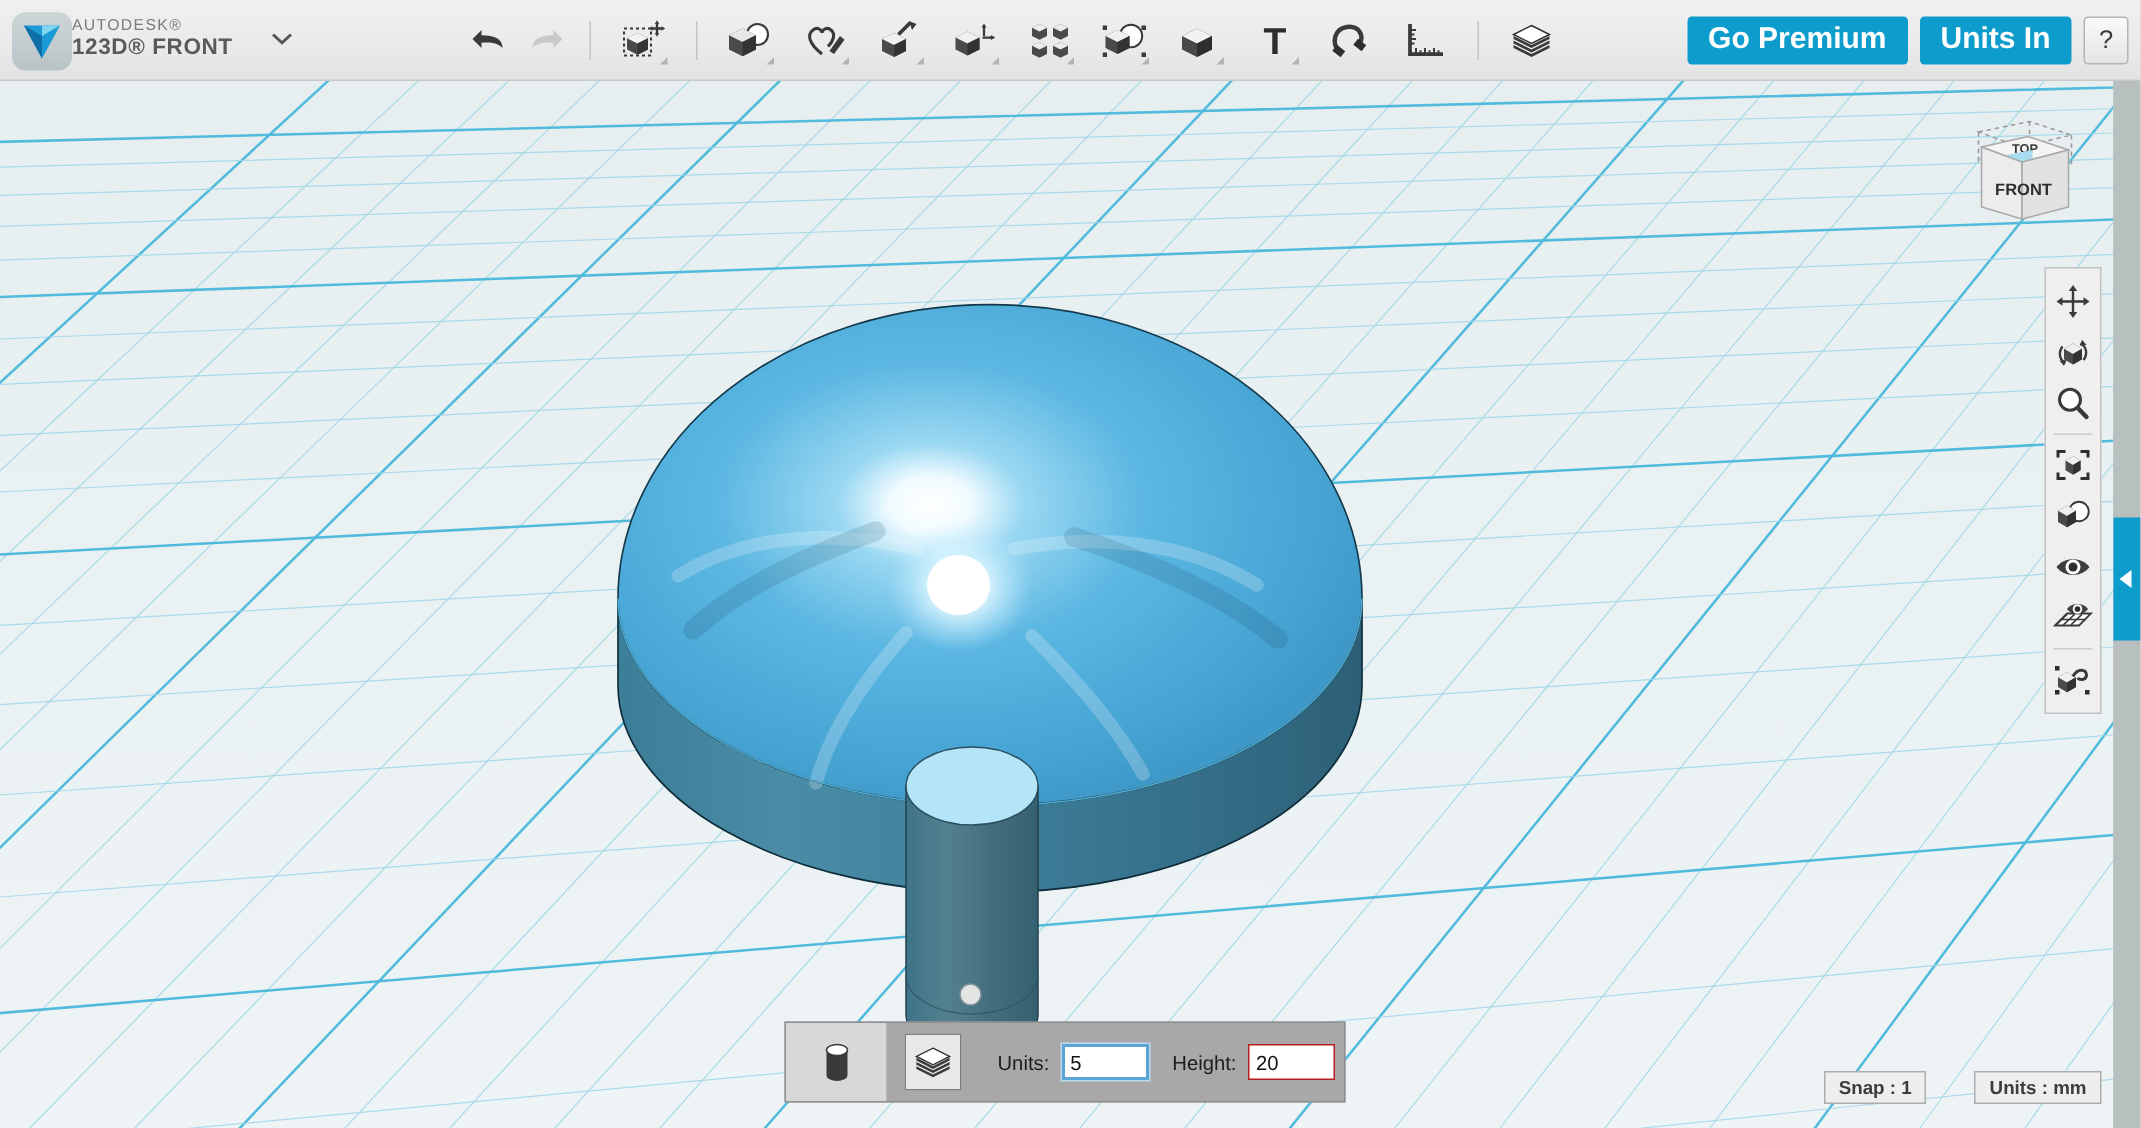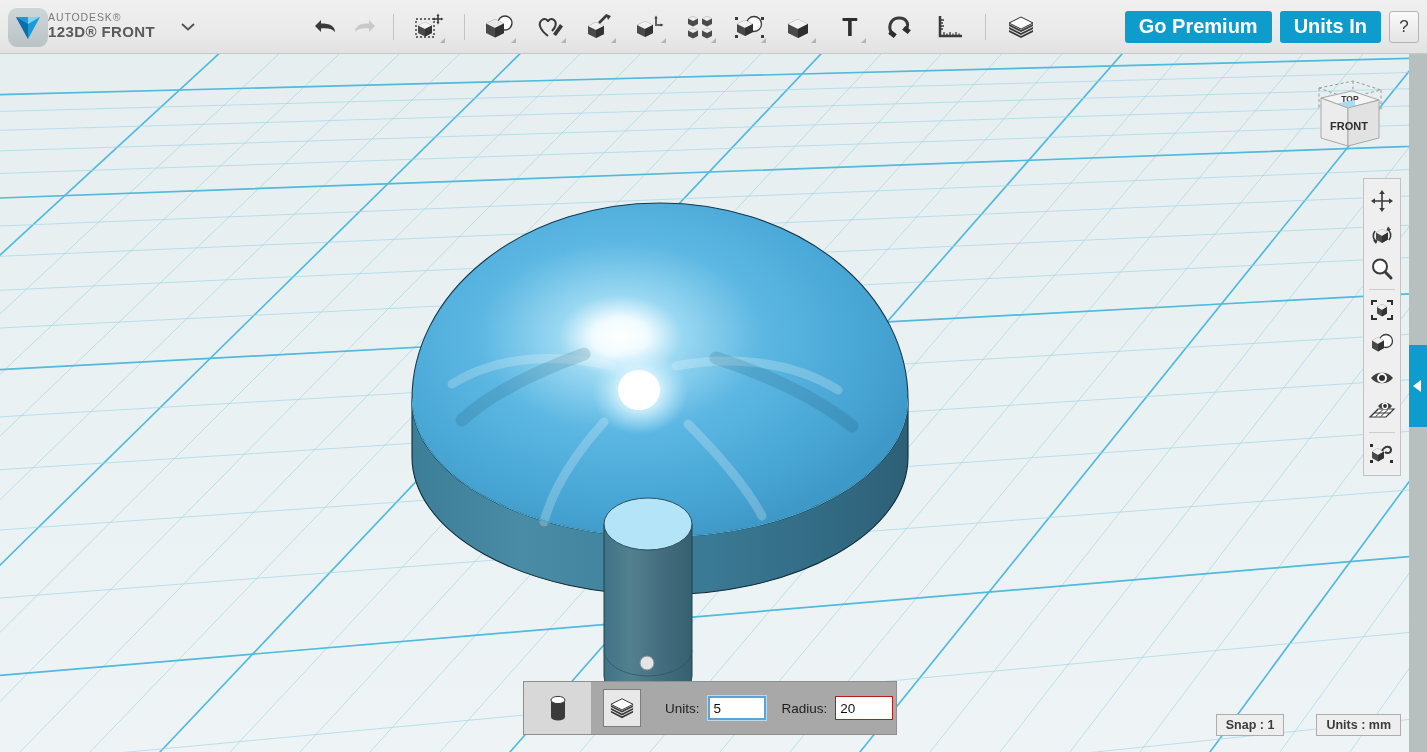--- a/index.html
+++ b/index.html
@@ -619,21 +619,21 @@
           <polygon points="3,10 15,16 27,10 27,12 15,18 3,12" fill="#3a3a3a"></polygon>
           <polygon points="3,13 15,19 27,13 27,15 15,21 3,15" fill="#3a3a3a"></polygon>
           <polygon points="3,16 15,22 27,16 27,18 15,24 3,18" fill="#3a3a3a"></polygon>
         </svg>
       </div>
     </div>
     <div class="opt-fields">
       <span class="opt-label">Units:</span>
       <input class="opt-input focused" type="text" value="5" style="">
       <span class="opt-gap"></span>
-      <span class="opt-label">Radius:</span>
+      <span class="opt-label">Height:</span>
       <input class="opt-input" type="text" value="20" style="">
     </div>
   </div>
 
   <div id="status">
     <div class="status-badge">Snap : 1</div>
     <div class="status-badge">Units : mm</div>
   </div>
 
 </div>

